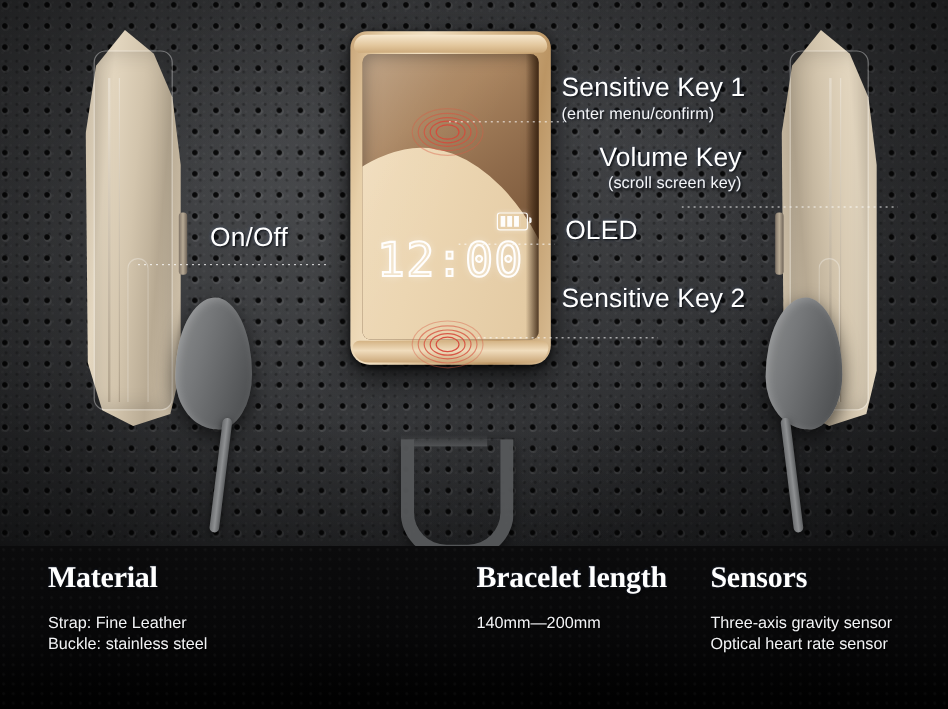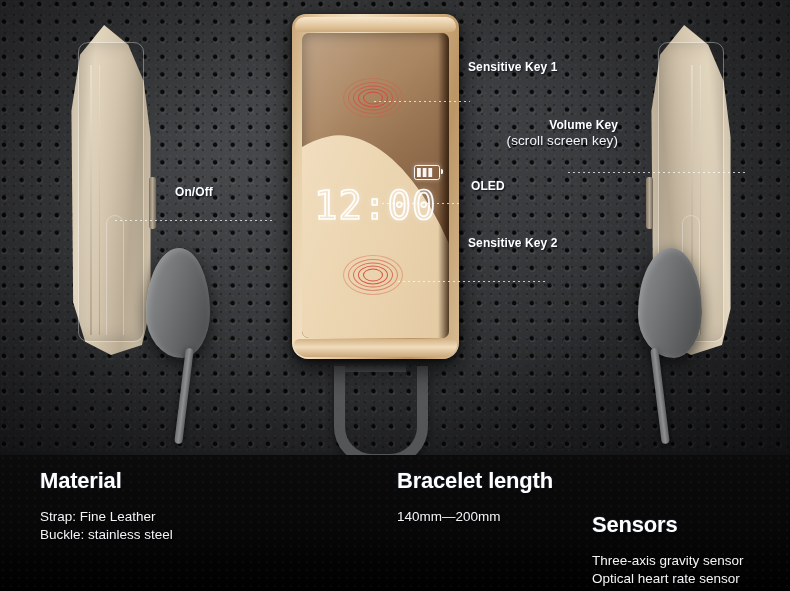--- a/index.html
+++ b/index.html
@@ -46,52 +46,54 @@
     background:
       linear-gradient(180deg,#0b0b0c 0%,#070708 55%,#000 100%);
   }
   .spec-panel-grain{
     position:absolute;inset:0;
     background-image:radial-gradient(circle at 3px 3px, rgba(255,255,255,.030) 0.8px, rgba(0,0,0,0) 1.7px);
     background-size:8px 8px;
   }
   .spec-col{position:absolute;top:13px;}
   .spec-title{
-    color:#fff;font-size:22px;font-weight:bold;letter-spacing:-.2px;
+    color:#fff;font-size:25px;font-weight:bold;letter-spacing:-.2px;
     text-shadow:1px 1px 2px rgba(0,0,0,.9), 0 0 2px rgba(120,150,210,.45);
     white-space:nowrap;
+    font-family:Liberation Serif, serif;
   }
   .spec-line{
     color:#f2f3f5;font-size:13.5px;line-height:17.5px;white-space:nowrap;
     text-shadow:1px 1px 1px rgba(0,0,0,.9);
   }
   .spec-body{margin-top:14px;}
 
   
   .anno{position:absolute;white-space:nowrap;}
   .anno-main{
-    color:#ffffff;font-size:12px;font-weight:700;letter-spacing:.1px;
+    color:#ffffff;font-size:22px;font-weight:400;letter-spacing:.1px;
     text-shadow:1px 1px 2px rgba(0,0,0,.95), 0 0 3px rgba(130,160,220,.40);
+    text-align:center;
   }
   .anno-sub{
     color:#f3f4f6;font-size:13.5px;margin-top:1px;letter-spacing:.1px;
     text-shadow:1px 1px 2px rgba(0,0,0,.95), 0 0 2px rgba(130,160,220,.35);
   }
   .anno.right-al{text-align:right;}
 
   
   .leader{
     position:absolute;height:1px;
     background-image:linear-gradient(90deg, rgba(255,255,255,.85) 0 2px, rgba(255,255,255,0) 2px 5px);
     background-size:5px 1px;
     opacity:.85;
   }
 
   
-  .watch{position:absolute;left:292px;top:14px;width:167px;height:345px;}
+  .watch{position:absolute;left:292px;top:26px;width:167px;height:278px;}
   .watch-body{
     position:absolute;inset:0;border-radius:14px 14px 16px 16px;
     background:linear-gradient(100deg,#c8a578 0%,#e7cfa8 14%,#f2e0c2 30%,#d8b98c 55%,#bb9564 78%,#d9bd94 100%);
     box-shadow:0 10px 26px rgba(0,0,0,.72), 0 2px 6px rgba(0,0,0,.6);
   }
   .watch-top-lip{
     position:absolute;left:3px;right:3px;top:3px;height:15px;border-radius:11px 11px 6px 6px;
     background:linear-gradient(180deg,#f6e7cd 0%,#e2c69c 60%,#cdab7c 100%);
   }
   .watch-bottom-lip{
@@ -290,20 +292,21 @@
   </div>
 
   <div class="leader" style="left:374px;top:101px;width:96px;"></div>
   <div class="leader" style="left:568px;top:172px;width:180px;"></div>
   <div class="leader" style="left:115px;top:220px;width:160px;"></div>
   <div class="leader" style="left:382px;top:203px;width:80px;"></div>
   <div class="leader" style="left:398px;top:281px;width:150px;"></div>
 
   <div class="anno" style="left:468px;top:60px;">
     <div class="anno-main">Sensitive Key 1</div>
+    <div class="anno-sub">(enter menu/confirm)</div>
   </div>
 
   <div class="anno right-al" style="right:172px;top:118px;">
     <div class="anno-main">Volume Key</div>
     <div class="anno-sub">(scroll screen key)</div>
   </div>
 
   <div class="anno" style="left:175px;top:185px;">
     <div class="anno-main">On/Off</div>
   </div>
@@ -328,21 +331,21 @@
     </div>
 
 
     <div class="spec-col" style="left:397px;">
       <div class="spec-title">Bracelet length</div>
       <div class="spec-body">
         <div class="spec-line">140mm—200mm</div>
       </div>
     </div>
 
-    <div class="spec-col" style="left:592px;margin-top:44px;">
+    <div class="spec-col" style="left:592px;">
       <div class="spec-title">Sensors</div>
       <div class="spec-body">
         <div class="spec-line">Three-axis gravity sensor</div>
         <div class="spec-line">Optical heart rate sensor</div>
       </div>
     </div>
   </div>
 
 </div>
 

